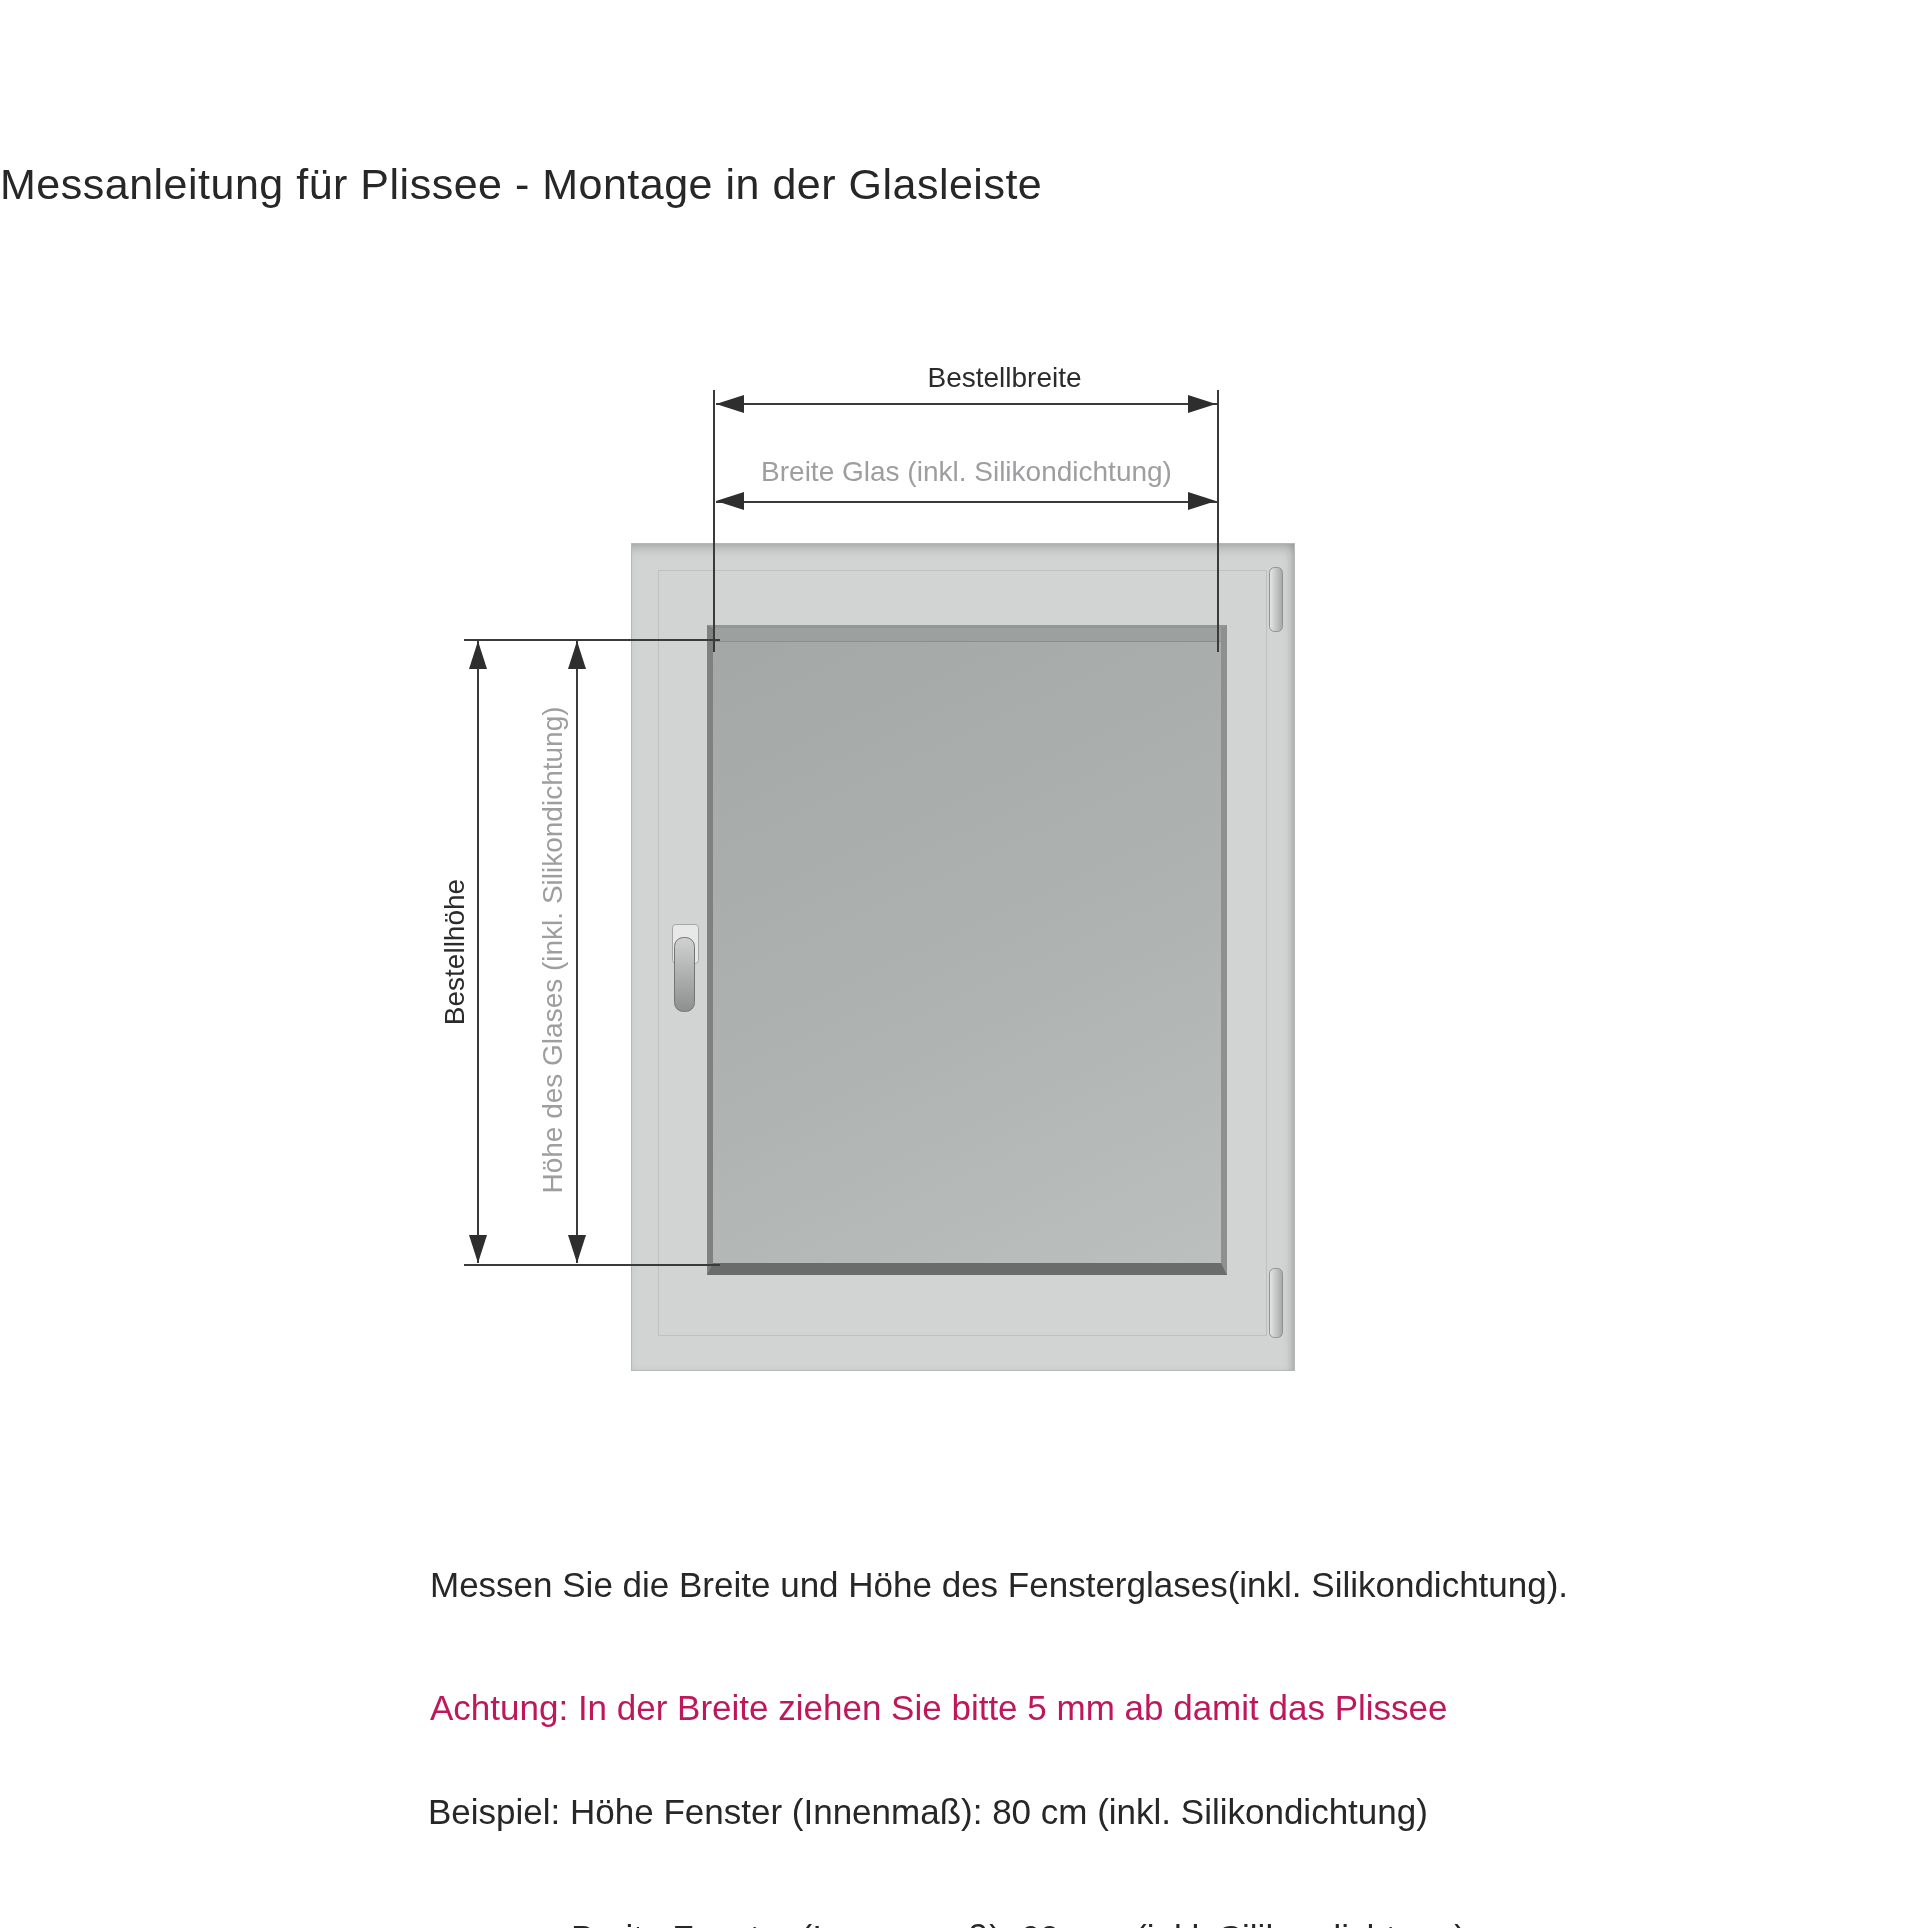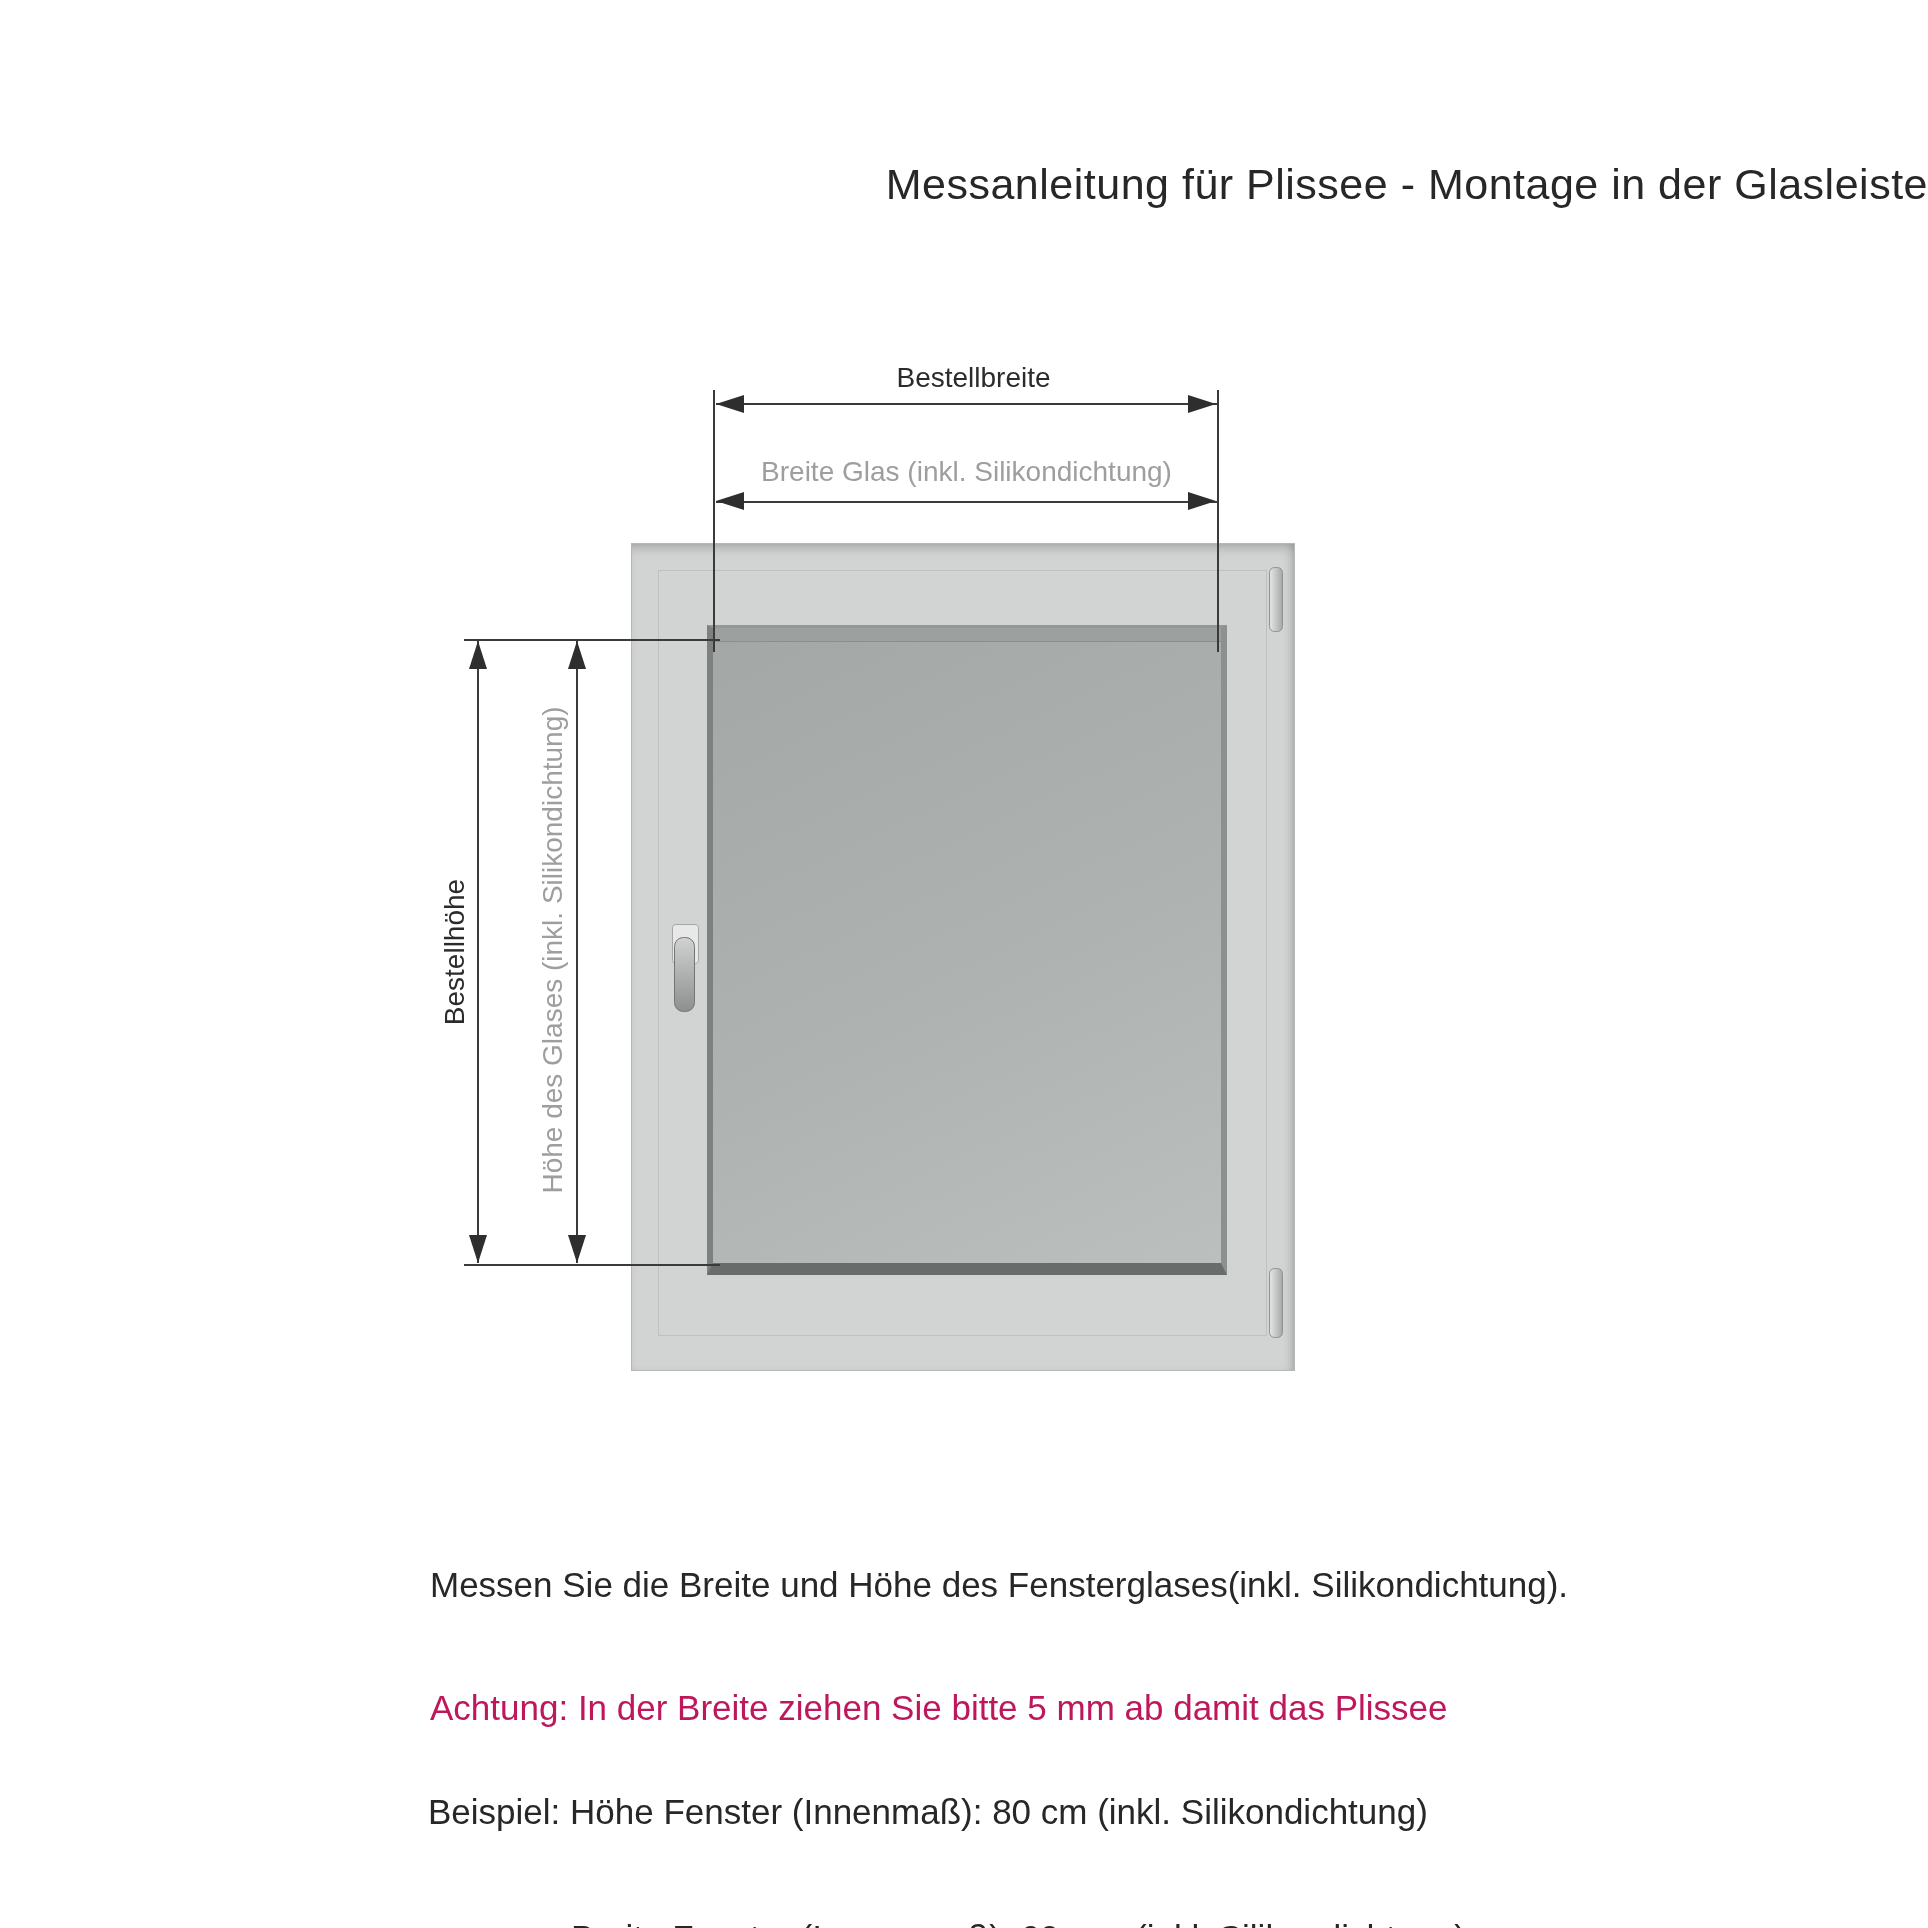--- a/index.html
+++ b/index.html
@@ -2,21 +2,21 @@
 <html style="font-size:15px"><head>
 <meta charset="utf-8">
 <style>
   html,body{margin:0;padding:0;background:#ffffff;}
   #page{
     position:relative;width:1928px;height:1928px;background:#ffffff;overflow:hidden;
     font-family:"Liberation Sans","DejaVu Sans",sans-serif;color:#272727;
   }
   .abs{position:absolute;}
   
-  #title{left:0;right:0;top:160px;text-align:right;font-size:43px;letter-spacing:0.5px;color:#272727;}
+  #title{left:0;right:0;top:160px;text-align:left;font-size:43px;letter-spacing:0.5px;color:#272727;}
   
   #window{
     left:631px;top:543px;width:664px;height:828px;background:#d2d4d3;
     border:1.9px solid #b6b8b7;box-sizing:border-box;
     box-shadow:inset -6.6px 0 8.5px -4.7px rgba(95,99,97,.38), inset 0 9.4px 11.3px -6.6px rgba(95,99,97,.42);
   }
   #sash{left:26px;top:26px;width:609px;height:766px;border:1.9px solid #bfc1c0;box-sizing:border-box;}
   #glass{
     left:75px;top:81px;width:520px;height:650px;box-sizing:border-box;
     border-top:3.8px solid #939796;border-left:6.6px solid #7d8180;
@@ -45,21 +45,21 @@
   .tri-up   {border-left:9.4px solid transparent;border-right:9.4px solid transparent;border-bottom:28px solid #2e2e2e;}
   .tri-down {border-left:9.4px solid transparent;border-right:9.4px solid transparent;border-top:28px solid #2e2e2e;}
   #ah1-l{left:716px;top:395px;} #ah1-r{left:1188px;top:395px;}
   #ah2-l{left:716px;top:492px;} #ah2-r{left:1188px;top:492px;}
   #av1-u{left:469px;top:641px;} #av1-d{left:469px;top:1235px;}
   #av2-u{left:568px;top:641px;} #av2-d{left:568px;top:1235px;}
   
   .mlabel{font-size:28px;}
   .dark{color:#2b2b2b;}
   .muted{color:#9e9ea0;}
-  #lbl-bestellbreite{left:721px;top:362px;width:505px;text-align:center;}
+  #lbl-bestellbreite{left:752px;top:362px;width:505px;text-align:center;}
   #lbl-breite-glas  {left:714px;top:456px;width:505px;text-align:center;}
   .vlabel{width:621px;height:38px;line-height:38px;text-align:center;transform:rotate(-90deg);}
   #lbl-bestellhoehe {left:144px;top:933px;}
   #lbl-hoehe-glases {left:242px;top:931px;}
   
   .para{font-size:35px;line-height:41px;white-space:pre-wrap;}
   #instructions{left:430px;top:1482px;}
   #example{left:428px;top:1707px;line-height:42px;}
   .warn{color:#be185d;}
   #example .indent{padding-left:143px;}

